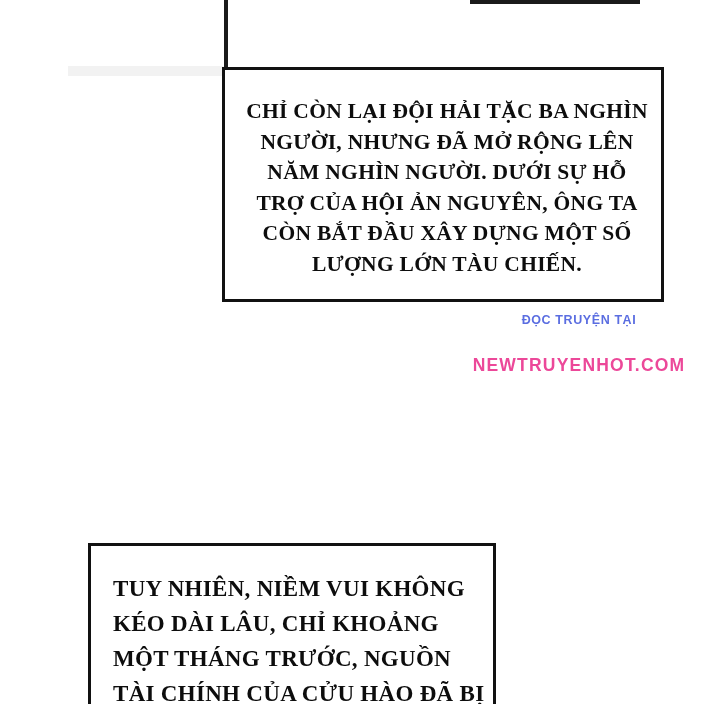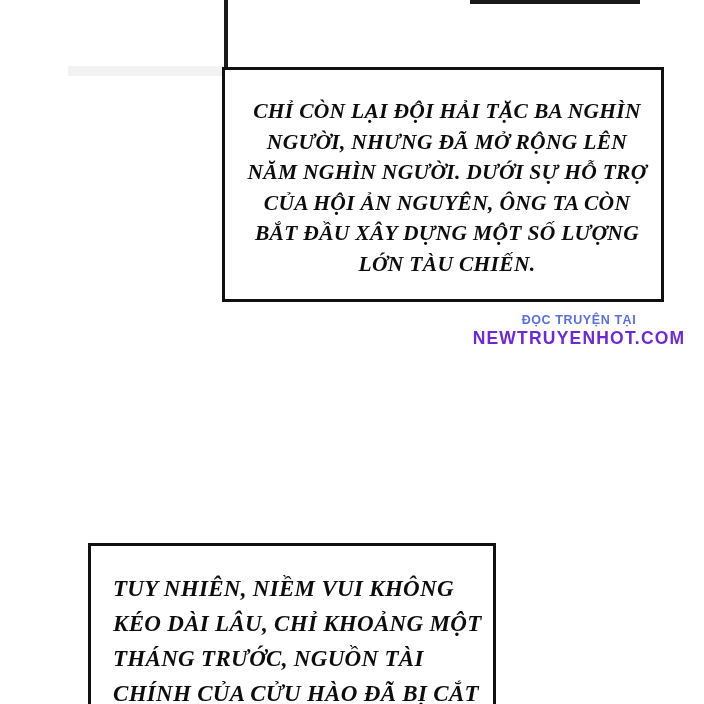--- a/index.html
+++ b/index.html
@@ -56,21 +56,20 @@
     background: #ffffff;
   }
 
   
   .caption-box {
     position: absolute;
     box-sizing: border-box;
     background: #ffffff;
     border: 3px solid #111111;
     padding: 14px 8px 10px 16px;
-    font-style: italic;
   }
   .caption-box.upper {
     left: 222px;
     top: 67px;
     width: 442px;
     height: 235px;
   }
   .caption-box.lower {
     left: 88px;
     top: 543px;
@@ -113,23 +112,23 @@
     font-weight: bold;
     font-size: 12.5px;
     color: #5b6ee1;
     letter-spacing: 0.6px;
     line-height: 1.2;
   }
   .watermark .wm-main {
     font-family: "Liberation Sans", sans-serif;
     font-weight: bold;
     font-size: 17.5px;
-    color: #6d28d9;
+    color: #ec4899;
     letter-spacing: 1.2px;
-    margin-top: 1px;
+    margin-top: 28px;
     line-height: 1.1;
   }
 </style>
 </head>
 <body>
 
 <div class="page">
 
   <div class="panel-corner-left">
     <div class="shade"></div>

